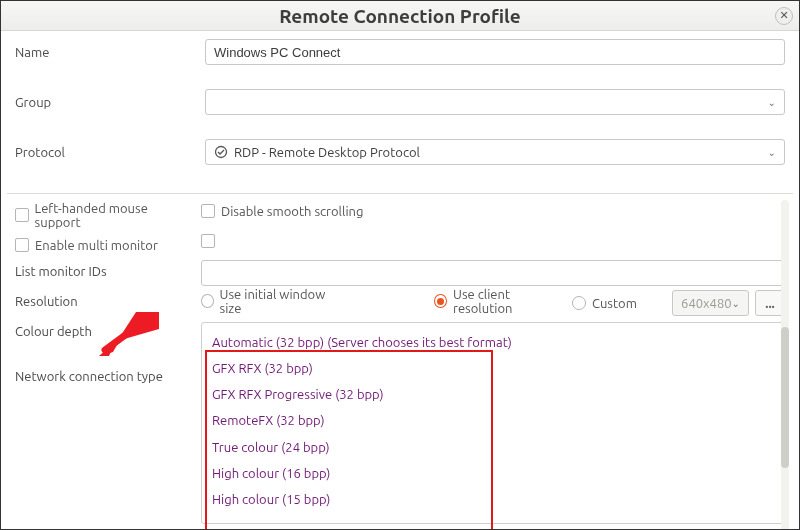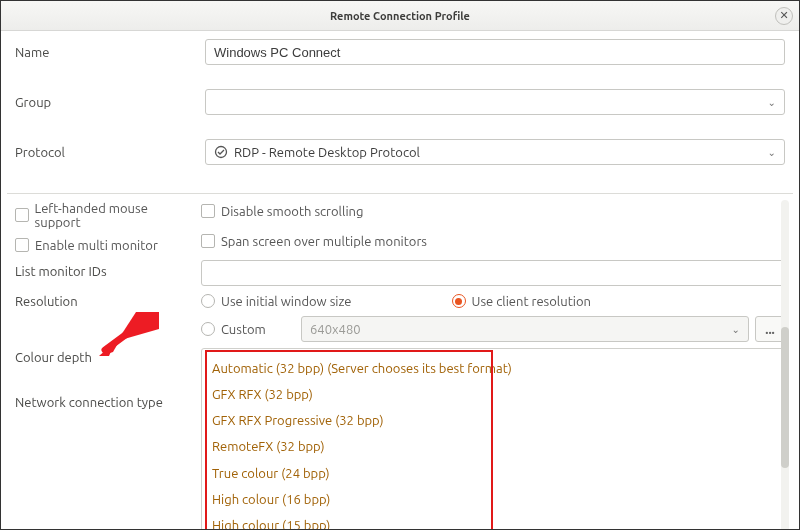--- a/index.html
+++ b/index.html
@@ -18,21 +18,21 @@
     background: linear-gradient(#f7f7f5,#ededeb);
     border-bottom: 1px solid #d7d7d5;
     display: flex;
     align-items: center;
     justify-content: center;
     position: relative;
   }
   .titlebar .title {
     font-weight: 600;
     color: #3d3d3b;
-    font-size: 11px;
+    font-size: 19px;
   }
   .titlebar .close {
     position: absolute;
     right: 6px; top: 50%;
     transform: translateY(-50%);
     width: 18px; height: 18px;
     border-radius: 50%;
     border: 1px solid #c0c0bc;
     background: #efefed;
     display: flex; align-items: center; justify-content: center;
@@ -128,21 +128,21 @@
     border-radius: 50%;
     background:#fff;
     display:flex;align-items:center;justify-content:center;
   }
   .rdo.sel .dot { border-color:#e95420; }
   .rdo.sel .dot::after {
     content:""; width:7px; height:7px; border-radius:50%; background:#e95420;
   }
 
   .resolution-block {
-    display:flex; flex-direction:column; gap:4px;
+    display:flex; flex-direction:row; gap:4px;
   }
   .res-row1 { display:flex; gap:90px; align-items:center; height:22px;}
   .res-row2 { display:flex; gap:6px; align-items:center; height:26px;}
   .res-row2 .custom-rdo{ width:84px; }
   .res-row2 .select { flex:1; }
   .dots-btn {
     width: 30px; height:26px;
     border:1px solid #c8c8c4; border-radius:3px;
     background:#f9f9f7;
     display:flex;align-items:center;justify-content:center;
@@ -152,21 +152,21 @@
   .listbox {
     border: 1px solid #d0d0cc;
     border-radius: 3px;
     height: 202px;
     padding: 6px 0;
     overflow:auto;
     background:#fff;
   }
   .listbox .item {
     padding: 3px 10px 3px 10px;
-    color:#a16207;
+    color:#701a75;
     cursor:pointer;
     line-height:1.55;
   }
 
   .red-box {
     position:absolute;
     border: 2px solid #e11919;
     pointer-events:none;
   }
 
@@ -275,21 +275,20 @@
   <div class="crow">
     <div class="lcol">
       <label class="chk">
         <span class="box"></span>
         <span>Enable multi monitor</span>
       </label>
     </div>
     <div class="rcol">
       <label class="chk">
         <span class="box"></span>
-        <span>Span screen over multiple monitors</span>
       </label>
     </div>
   </div>
 
   <div class="crow">
     <div class="lcol">List monitor IDs</div>
     <div class="rcol">
       <input type="text" value="" style="">
     </div>
   </div>

